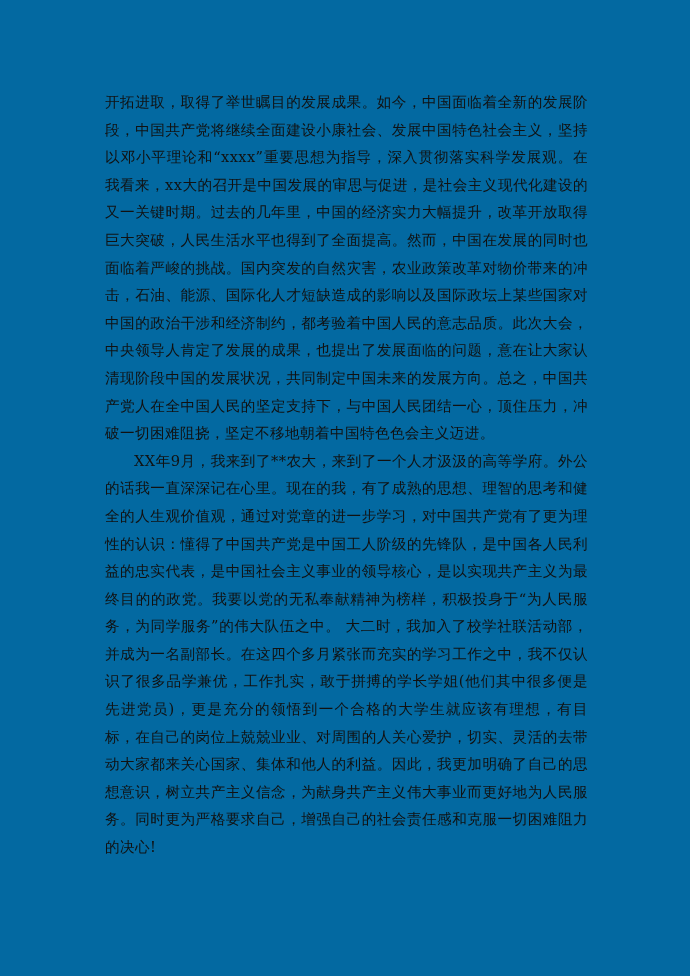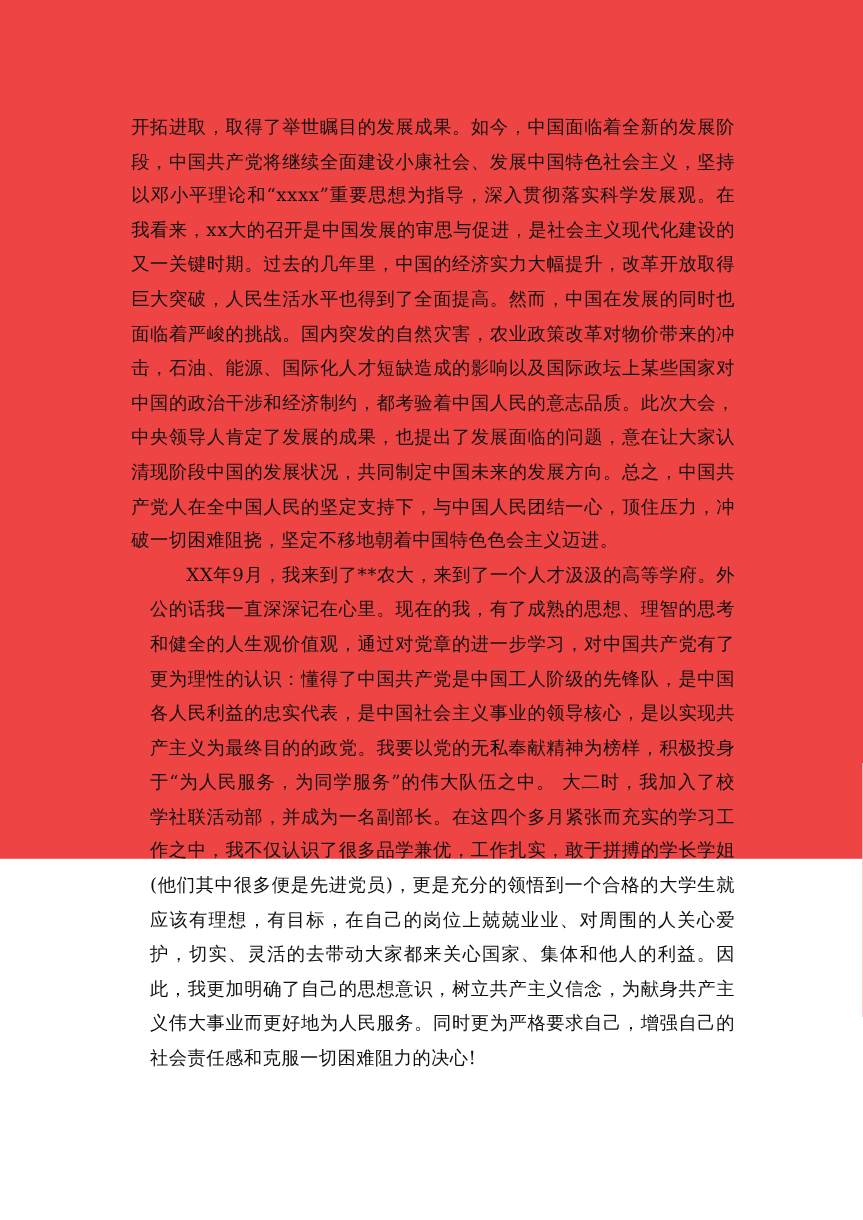--- a/index.html
+++ b/index.html
@@ -11,43 +11,42 @@
       width: 690px;
       height: 976px;
       position: relative;
       overflow: hidden;
     }
     .page {
       position: absolute;
       left: 0;
       top: 0;
       width: 690px;
-      height: 687px;
-      background: #ef4444;
+      height: 976px;
+      background: #0369a1;
     }
     .content {
       position: absolute;
       left: 105px;
       top: 88px;
       width: 483px;
       font-family: "DejaVu Serif", "Liberation Serif", serif;
       font-size: 14.6px;
       line-height: 27.6px;
       color: #111111;
       text-align: justify;
       text-justify: inter-character;
       letter-spacing: 0.4px;
     }
     .para {
       margin: 0;
       padding: 0;
     }
     .para.indent {
       text-indent: 29px;
-      margin-left: 15px;
     }
   </style>
 </head>
 <body>
 
 <div class="page">
   <div class="content">
     <p class="para">开拓进取，取得了举世瞩目的发展成果。如今，中国面临着全新的发展阶段，中国共产党将继续全面建设小康社会、发展中国特色社会主义，坚持以邓小平理论和“xxxx”重要思想为指导，深入贯彻落实科学发展观。在我看来，xx大的召开是中国发展的审思与促进，是社会主义现代化建设的又一关键时期。过去的几年里，中国的经济实力大幅提升，改革开放取得巨大突破，人民生活水平也得到了全面提高。然而，中国在发展的同时也面临着严峻的挑战。国内突发的自然灾害，农业政策改革对物价带来的冲击，石油、能源、国际化人才短缺造成的影响以及国际政坛上某些国家对中国的政治干涉和经济制约，都考验着中国人民的意志品质。此次大会，中央领导人肯定了发展的成果，也提出了发展面临的问题，意在让大家认清现阶段中国的发展状况，共同制定中国未来的发展方向。总之，中国共产党人在全中国人民的坚定支持下，与中国人民团结一心，顶住压力，冲破一切困难阻挠，坚定不移地朝着中国特色色会主义迈进。</p>
     <p class="para indent">XX年9月，我来到了**农大，来到了一个人才汲汲的高等学府。外公的话我一直深深记在心里。现在的我，有了成熟的思想、理智的思考和健全的人生观价值观，通过对党章的进一步学习，对中国共产党有了更为理性的认识：懂得了中国共产党是中国工人阶级的先锋队，是中国各人民利益的忠实代表，是中国社会主义事业的领导核心，是以实现共产主义为最终目的的政党。我要以党的无私奉献精神为榜样，积极投身于“为人民服务，为同学服务”的伟大队伍之中。 大二时，我加入了校学社联活动部，并成为一名副部长。在这四个多月紧张而充实的学习工作之中，我不仅认识了很多品学兼优，工作扎实，敢于拼搏的学长学姐(他们其中很多便是先进党员)，更是充分的领悟到一个合格的大学生就应该有理想，有目标，在自己的岗位上兢兢业业、对周围的人关心爱护，切实、灵活的去带动大家都来关心国家、集体和他人的利益。因此，我更加明确了自己的思想意识，树立共产主义信念，为献身共产主义伟大事业而更好地为人民服务。同时更为严格要求自己，增强自己的社会责任感和克服一切困难阻力的决心!</p>
   </div>

